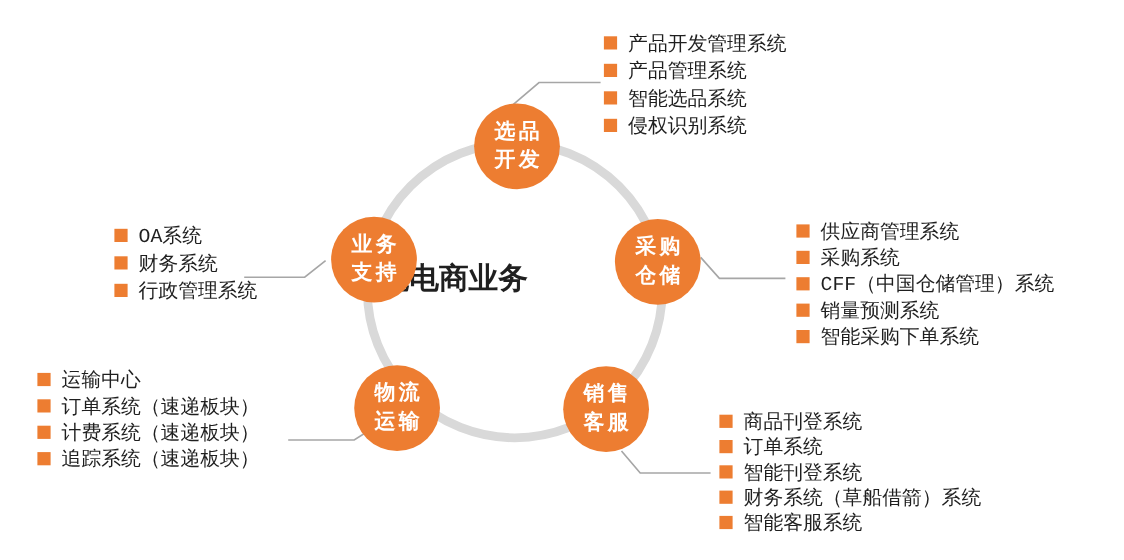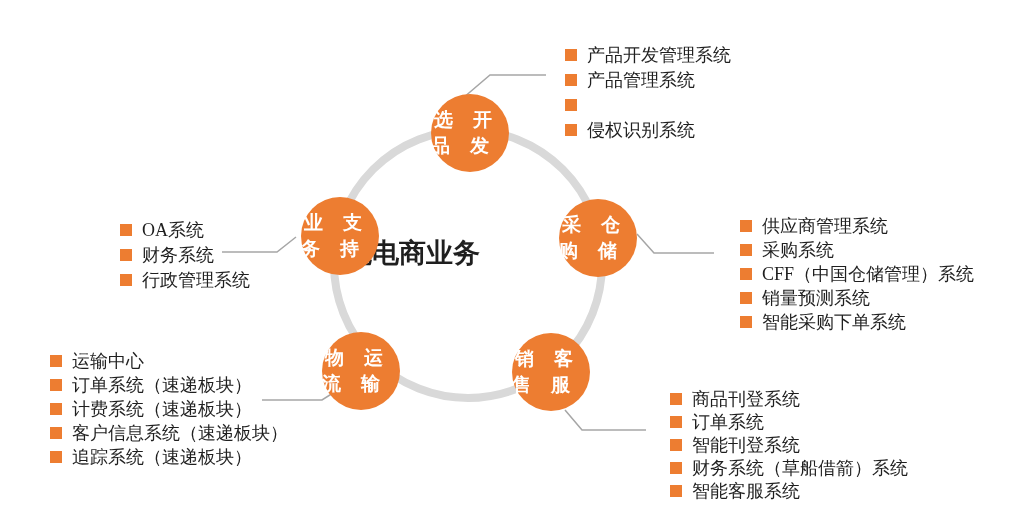--- a/index.html
+++ b/index.html
@@ -15,62 +15,63 @@
   svg.links { position: absolute; left: 0; top: 0; z-index: 0; }
   .ring { fill: none; stroke: var(--ring, #d9d9d9); stroke-width: 8px; }
   .connector { fill: none; stroke: var(--connector, #a6a6a6); stroke-width: 1.5px; }
 
   .node {
     position: absolute;
     width: 78px; height: 78px;
     border-radius: 50%;
     background: var(--accent, #ed7d31);
     color: #ffffff;
-    display: flex; flex-direction: row;
+    display: flex; flex-direction: column;
     align-items: center; justify-content: center;
     font-size: 19px; line-height: 26px;
     font-weight: bold;
     letter-spacing: 3px; text-indent: 3px;
     z-index: 2;
   }
 
   .center-title {
     position: absolute;
     left: 318px; top: 237px; width: 300px;
     text-align: left;
     font-family: "Liberation Sans", "DejaVu Sans", sans-serif;
     font-size: 27px; line-height: 32px; font-weight: bold;
     color: var(--text, #1f1f1f);
     z-index: 1;
     white-space: nowrap;
   }
 
   ul.syslist {
     position: absolute;
-    margin: 16px; padding: 0; list-style: none;
+    margin: 0; padding: 0; list-style: none;
     z-index: 2;
+    font-family: Liberation Mono, monospace;
   }
   ul.syslist li { display: flex; align-items: center; height: var(--row, 24px); }
   .sq {
     width: 12px; height: 12px;
     background: var(--accent, #ed7d31);
     margin-right: 10px; flex: none;
   }
   .lbl { font-size: 18px; white-space: nowrap; color: var(--text, #1f1f1f); }
 
   
   #list-product-selection    { left: 549px; top: 26px;  --row: 25px; }
   #list-business-support     { left: 104px; top: 201px; --row: 25px; }
   #list-procurement          { left: 724px; top: 198px; --row: 24px; }
   #list-logistics            { left: 34px;  top: 333px; --row: 24px; }
   #list-sales-service        { left: 654px; top: 371px; --row: 23px; }
 
   
   #node-product-selection { left: 431px; top: 94px;  }
-  #node-business-support  { left: 301px; top: 197px; justify-content: flex-end; }
+  #node-business-support  { left: 301px; top: 197px; }
   #node-procurement       { left: 559px; top: 199px; }
   #node-logistics         { left: 322px; top: 332px; }
   #node-sales-service     { left: 512px; top: 333px; }
 </style>
 </head>
 <body>
 
 <div class="canvas">
 
   <svg class="links" width="1022" height="509" viewBox="0 0 1022 509">
@@ -111,20 +112,21 @@
     <li>
         <span class="sq"></span>
         <span class="lbl">产品开发管理系统</span>
       </li>
     <li>
         <span class="sq"></span>
         <span class="lbl">产品管理系统</span>
       </li>
     <li>
         <span class="sq"></span>
+        <span class="lbl">智能选品系统</span>
       </li>
     <li>
         <span class="sq"></span>
         <span class="lbl">侵权识别系统</span>
       </li>
   </ul>
 
   <ul class="syslist" id="list-business-support">
     <li>
         <span class="sq"></span>
@@ -171,24 +173,20 @@
     <li>
         <span class="sq"></span>
         <span class="lbl">订单系统（速递板块）</span>
       </li>
     <li>
         <span class="sq"></span>
         <span class="lbl">计费系统（速递板块）</span>
       </li>
     <li>
         <span class="sq"></span>
-        <span class="lbl">客户信息系统（速递板块）</span>
-      </li>
-    <li>
-        <span class="sq"></span>
         <span class="lbl">追踪系统（速递板块）</span>
       </li>
   </ul>
 
   <ul class="syslist" id="list-sales-service">
     <li>
         <span class="sq"></span>
         <span class="lbl">商品刊登系统</span>
       </li>
     <li>

